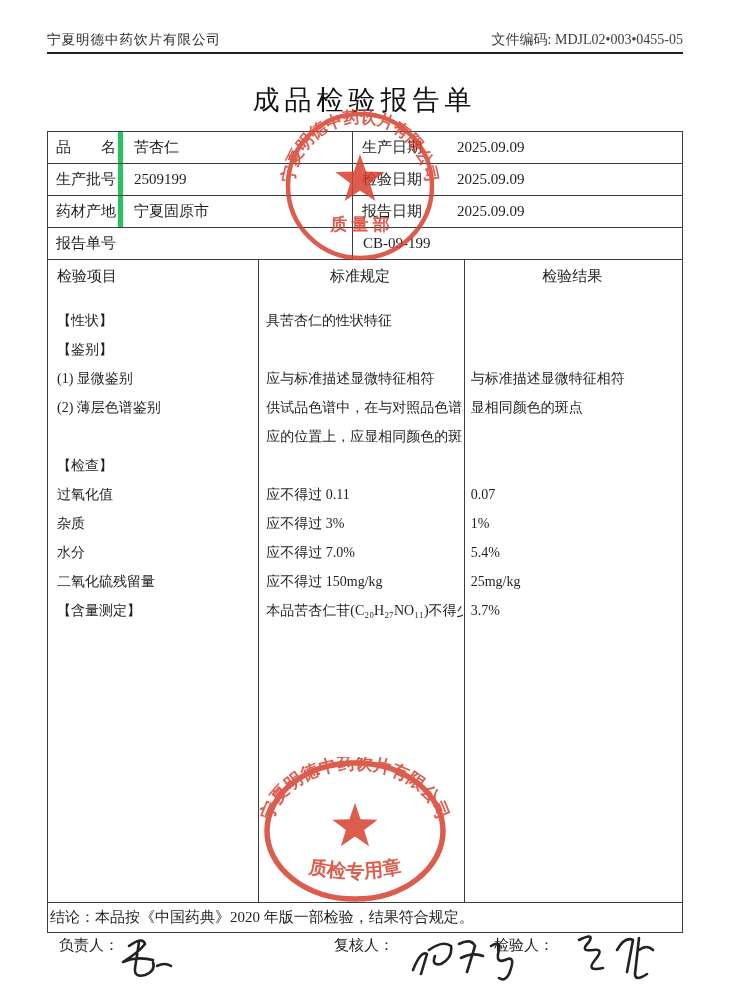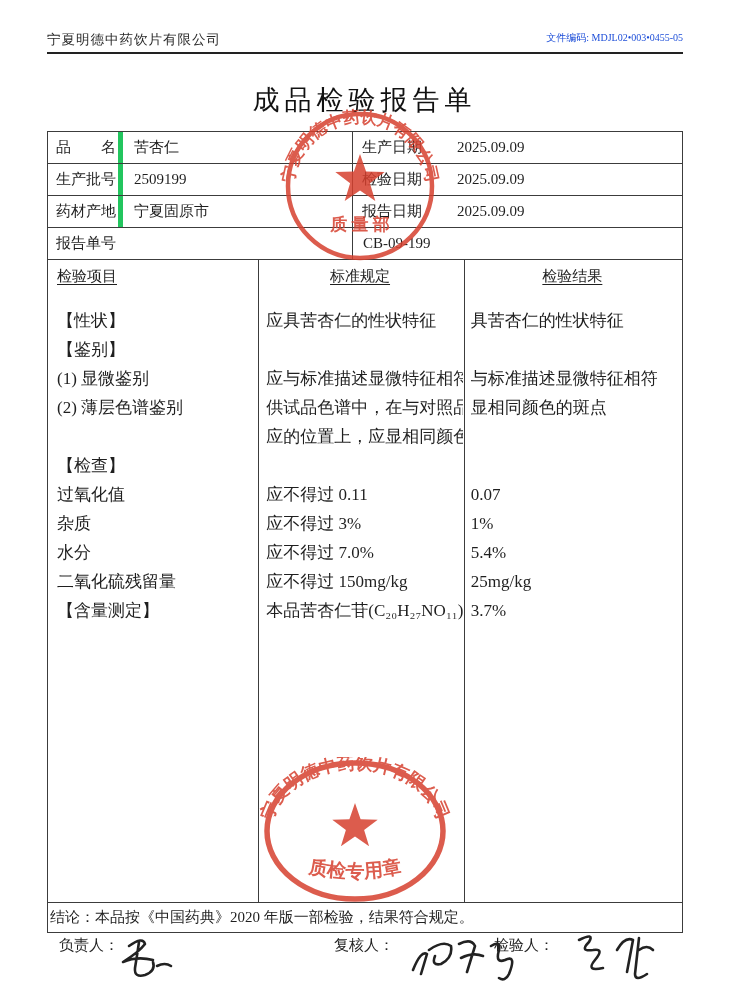--- a/index.html
+++ b/index.html
@@ -5,43 +5,43 @@
   * { margin:0; padding:0; box-sizing:border-box; }
   html,body { background:#e8e8e8; }
   .page {
     position:relative; width:729px; height:1000px; margin:0 auto;
     background:#ffffff; overflow:hidden;
     font-family:"Liberation Serif","DejaVu Serif",serif;
     color:#1f1f1f;
   }
   
   .hdr-company { position:absolute; left:47px; top:31px; font-size:13.5px; color:#2a2a2a; letter-spacing:1px; }
-  .hdr-code    { position:absolute; right:46px; top:31px; font-size:10px; color:#1d4ed8; }
+  .hdr-code    { position:absolute; right:46px; top:31px; font-size:14px; color:#404040; }
   .hdr-rule    { position:absolute; left:47px; top:52px; width:636px; height:2px; background:#222; }
   
   .title { position:absolute; left:0; top:82px; width:100%; text-align:center;
            font-size:27px; font-weight:normal; letter-spacing:5px; color:#111; }
   
   .info-table { position:absolute; left:47px; top:131px; width:636px; border:1px solid #3c3c3c; border-bottom:none; background:transparent; }
   .info-row { display:flex; height:32px; border-bottom:1px solid #3c3c3c; font-size:15px; align-items:center; }
   .i-label  { width:75px;  height:100%; border-right:5px solid #22c55e; padding-left:8px;  display:flex; align-items:center; }
   .i-value  { width:230px; height:100%; border-right:1px solid #3c3c3c; padding-left:11px; display:flex; align-items:center; }
   .i-dlabel { width:94px;  height:100%; padding-left:9px;  display:flex; align-items:center; }
   .i-dvalue { flex:1;      height:100%; padding-left:10px; display:flex; align-items:center; }
   .i-label-wide { width:305px; height:100%; border-right:1px solid #3c3c3c; padding-left:8px; display:flex; align-items:center; }
   
   .insp-table { position:absolute; left:47px; top:259px; width:636px; height:644px; border:1px solid #3c3c3c; }
   .vline { position:absolute; top:0; bottom:0; width:1px; background:#3c3c3c; }
   .vline-1 { left:210px; } .vline-2 { left:416px; }
   .insp-header { display:flex; height:46px; font-size:15px; padding-top:7px; }
-  .ih-cell { text-decoration:underline; text-underline-offset:3px; }
+  .ih-cell { text-underline-offset:3px; }
   .ih-1 { width:210px; padding-left:9px; }
   .ih-2 { width:206px; text-align:center; }
   .ih-3 { width:220px; text-align:center; }
-  .insp-row { display:flex; height:29px; font-size:17px; line-height:29px; }
+  .insp-row { display:flex; height:29px; font-size:14px; line-height:29px; }
   .ir-item     { width:210px; padding-left:9px; white-space:nowrap; overflow:hidden; }
   .ir-standard { width:206px; padding-left:9px; white-space:nowrap; overflow:hidden; }
   .ir-result   { width:220px; padding-left:8px; white-space:nowrap; overflow:hidden; }
   
   .conclusion { position:absolute; left:47px; top:902px; width:636px; height:31px;
                 border:1px solid #3c3c3c; font-size:15px; line-height:29px; padding-left:2px; }
   
   .sig-row { position:absolute; left:47px; top:936px; width:636px; height:60px; font-size:15px; }
   .sig-label { position:absolute; top:0; }
   .sl-1 { left:12px; } .sl-2 { left:287px; } .sl-3 { left:447px; }
@@ -99,21 +99,20 @@
     <div class="vline vline-1"></div>
     <div class="vline vline-2"></div>
     <div class="insp-header">
       <div class="ih-cell ih-1">检验项目</div>
       <div class="ih-cell ih-2">标准规定</div>
       <div class="ih-cell ih-3">检验结果</div>
     </div>
 
       <div class="insp-row">
         <div class="ir-item">【性状】</div>
-        <div class="ir-standard">应具苦杏仁的性状特征</div>
         <div class="ir-result">具苦杏仁的性状特征</div>
       </div>
 
       <div class="insp-row">
         <div class="ir-item">【鉴别】</div>
         <div class="ir-standard"></div>
         <div class="ir-result"></div>
       </div>
 
       <div class="insp-row">

